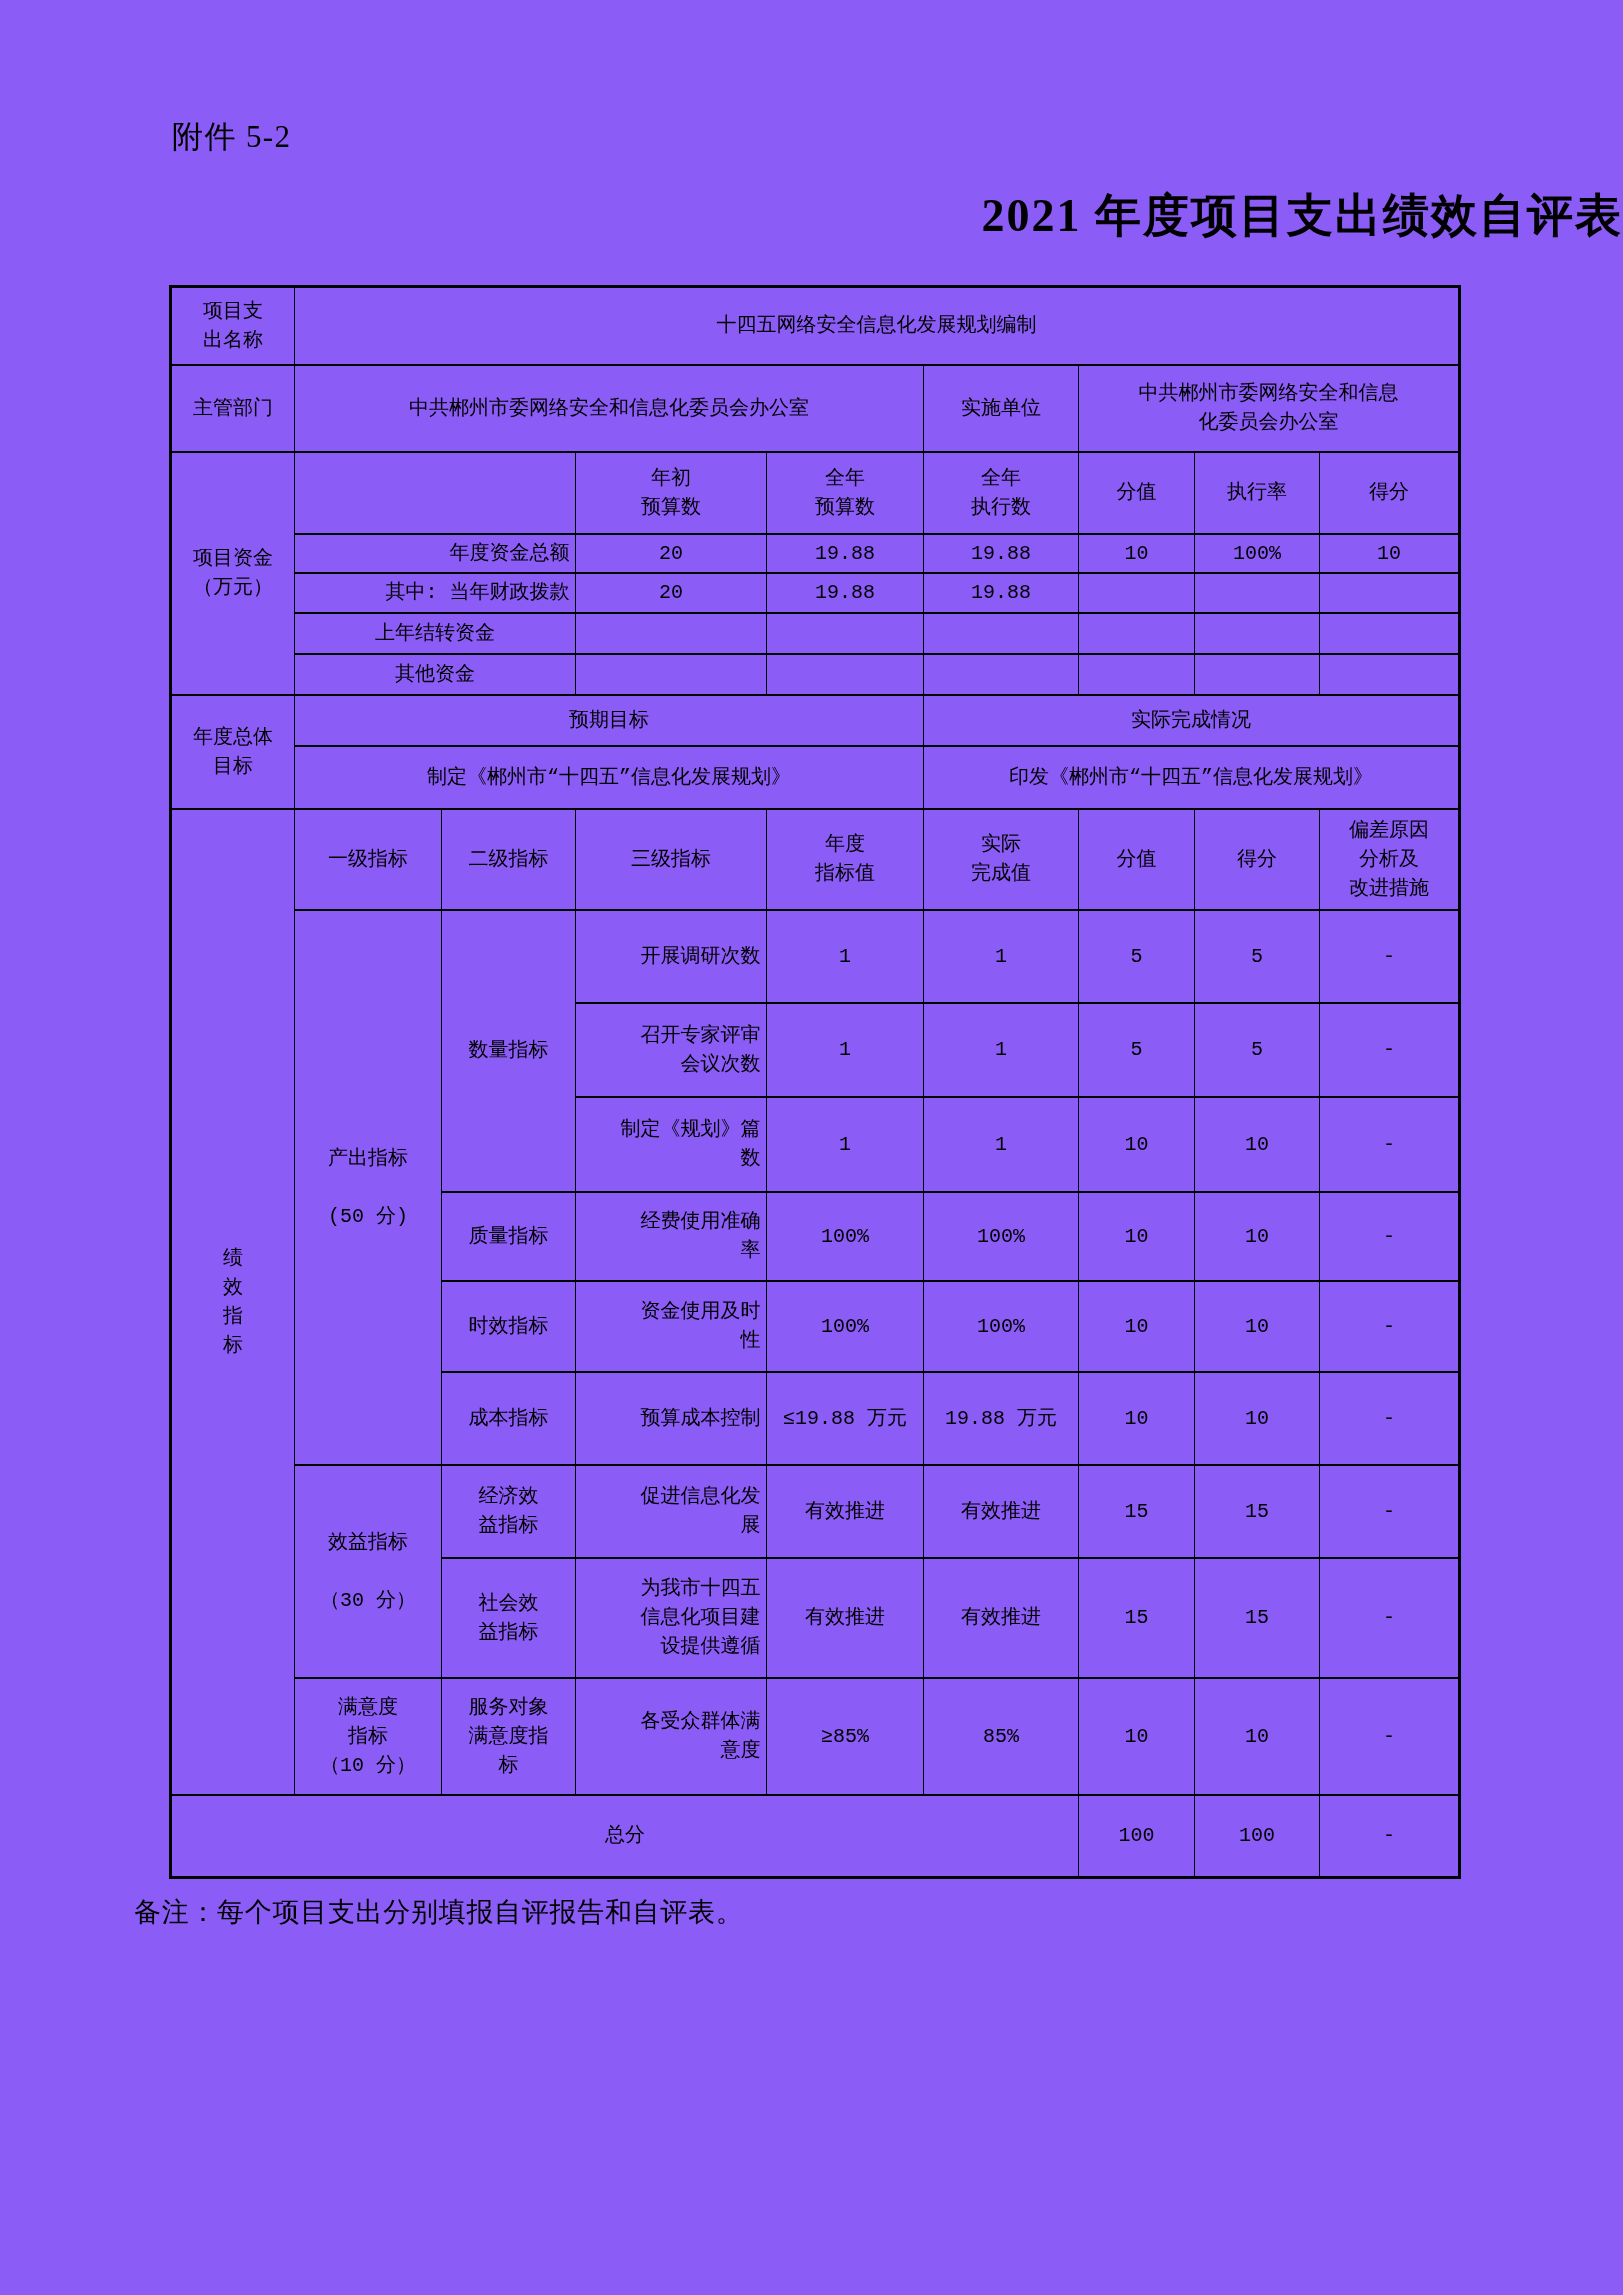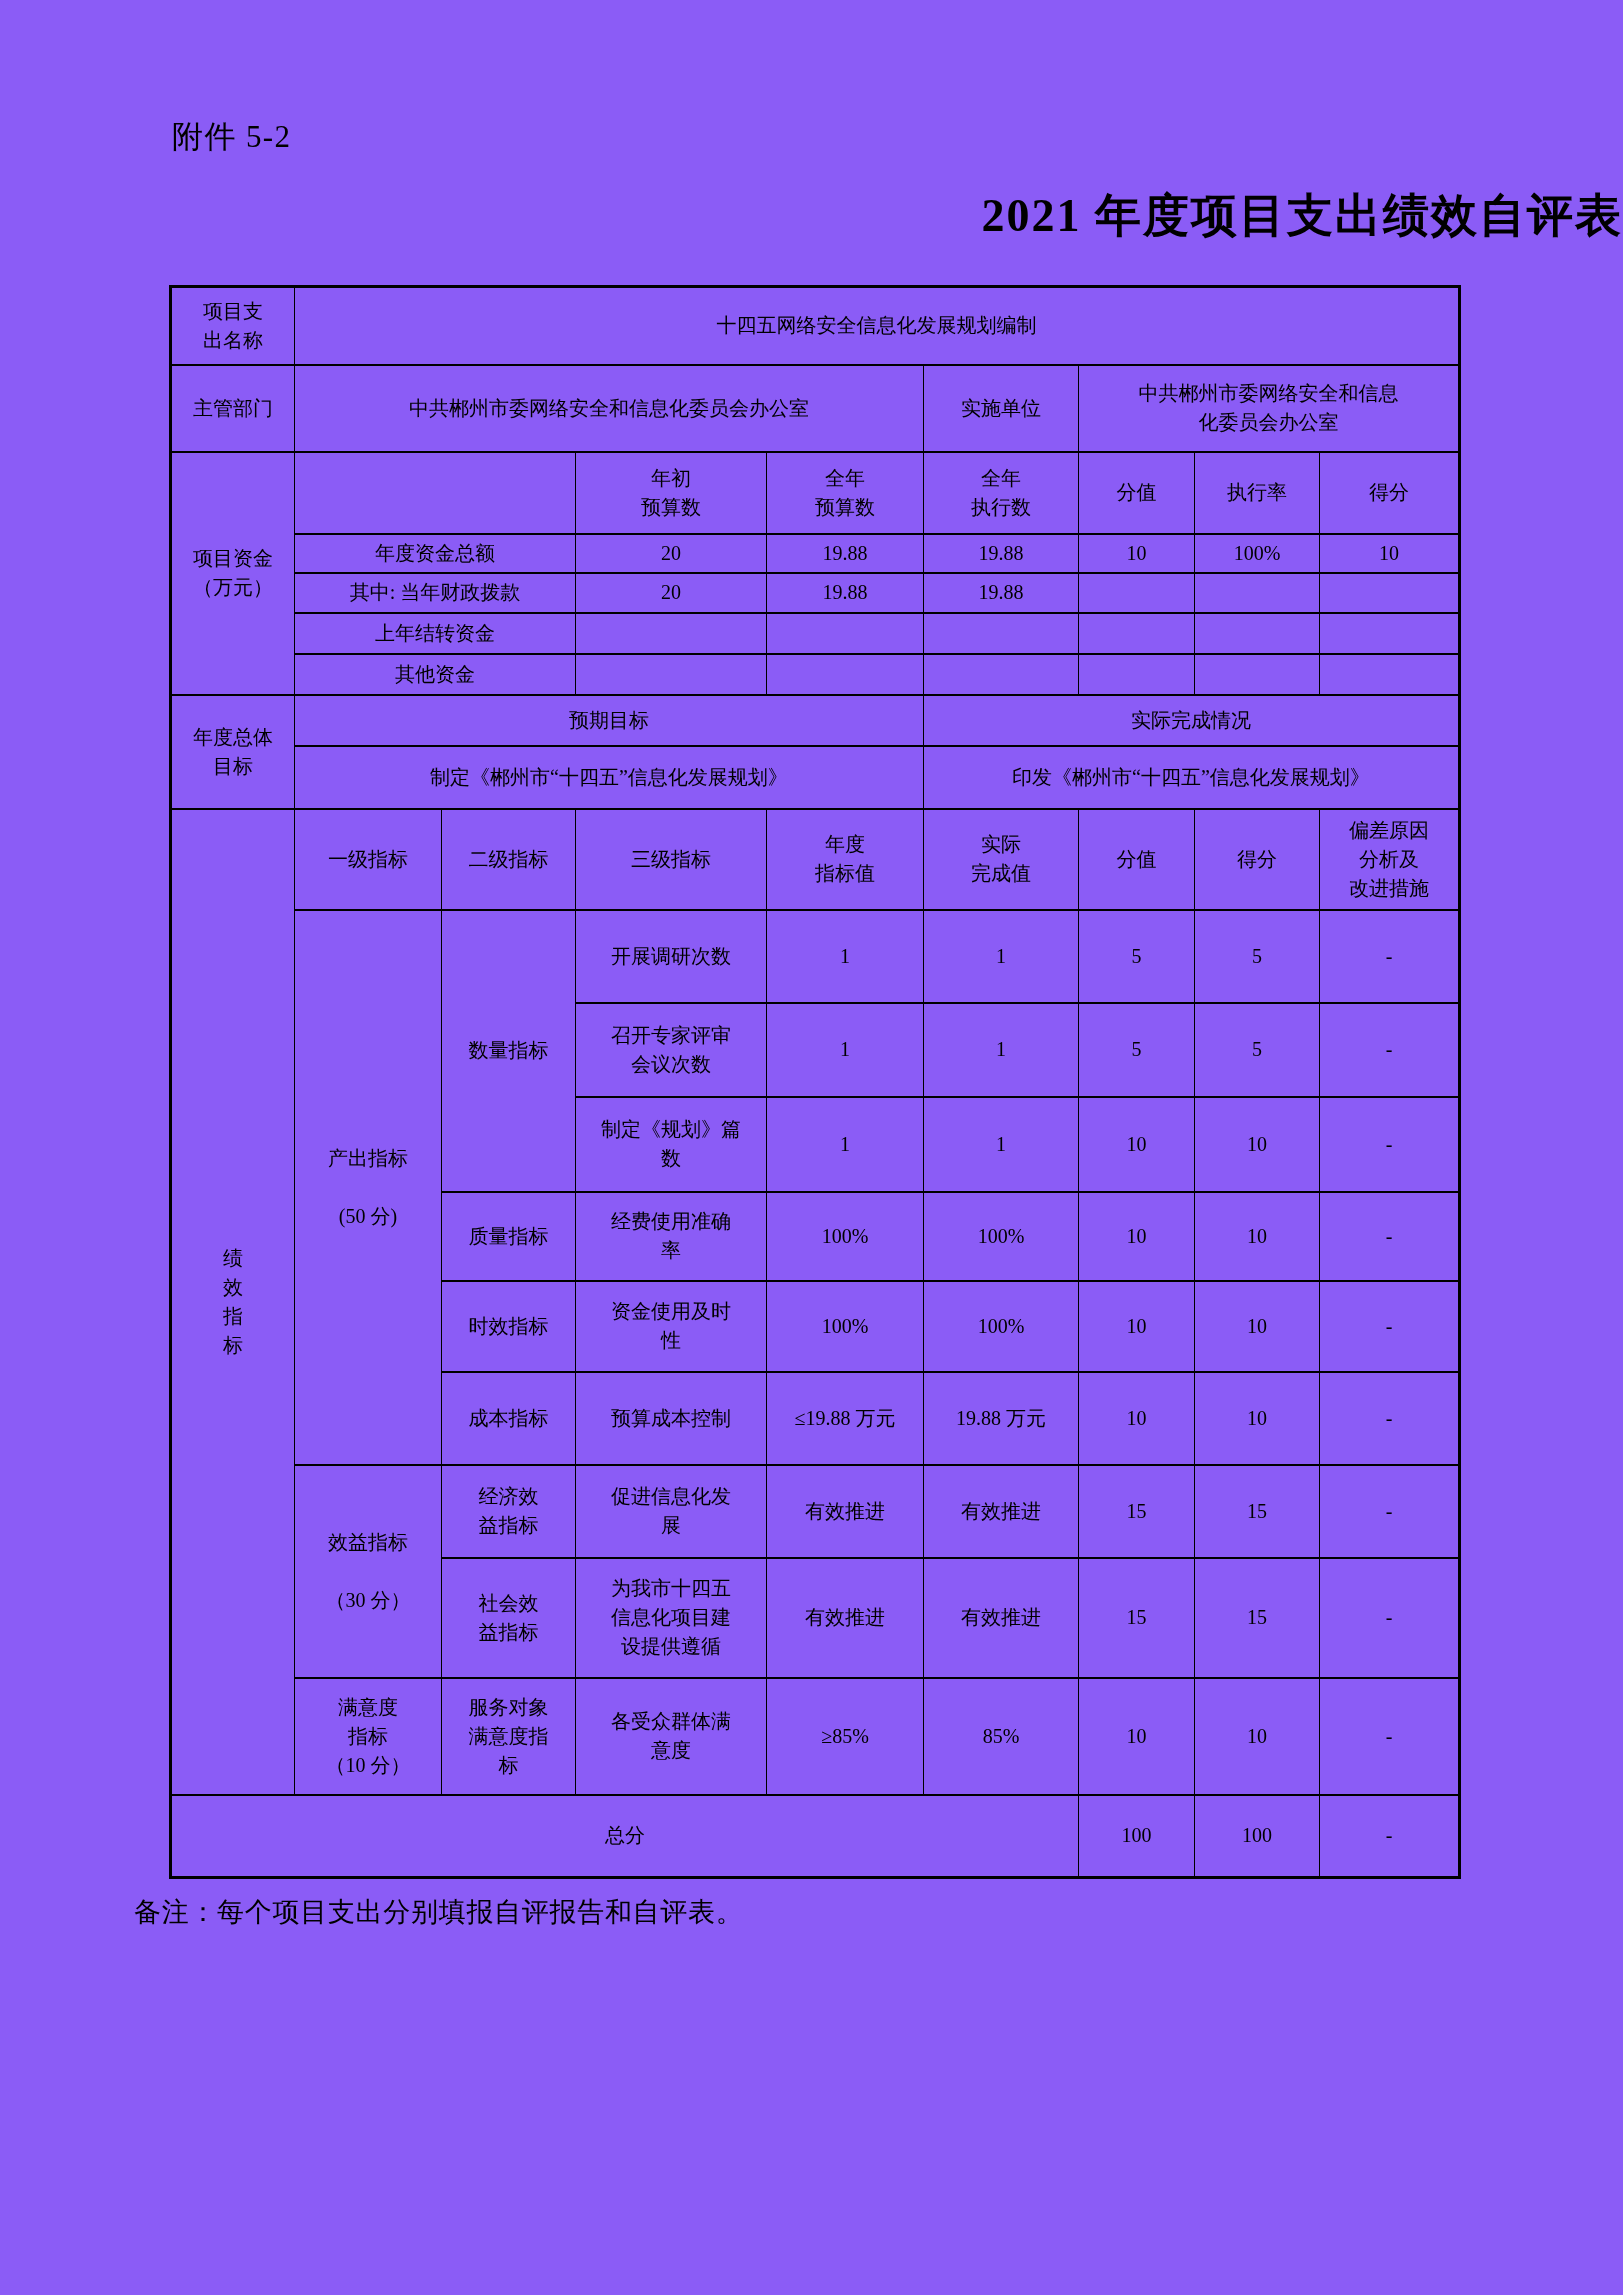--- a/index.html
+++ b/index.html
@@ -31,34 +31,35 @@
     letter-spacing: 2px;
   }
   table.main {
     position: absolute;
     left: 169px;
     top: 285px;
     width: 1290px;
     border-collapse: collapse;
     table-layout: fixed;
     border: 3.4px solid #000;
+    font-family: Liberation Mono, monospace;
   }
   table.main td {
     border: 1.4px solid #000;
     border-top-width: 2px;
     border-bottom-width: 2px;
     font-size: 20px;
     line-height: 1.45;
     text-align: center;
     vertical-align: middle;
     white-space: pre-line;
     padding: 2.7px 5.5px;
     overflow: hidden;
   }
-  table.main td.left { text-align: center; margin-left: 28px; }
+  table.main td.left { text-align: right; margin-left: 28px; }
   table.main td.clip { vertical-align: middle; }
   .notes {
     position: absolute;
     left: 134px;
     top: 1894px;
     font-size: 27px;
     letter-spacing: 0.7px;
   }
   .footer-line {
     position: absolute;

